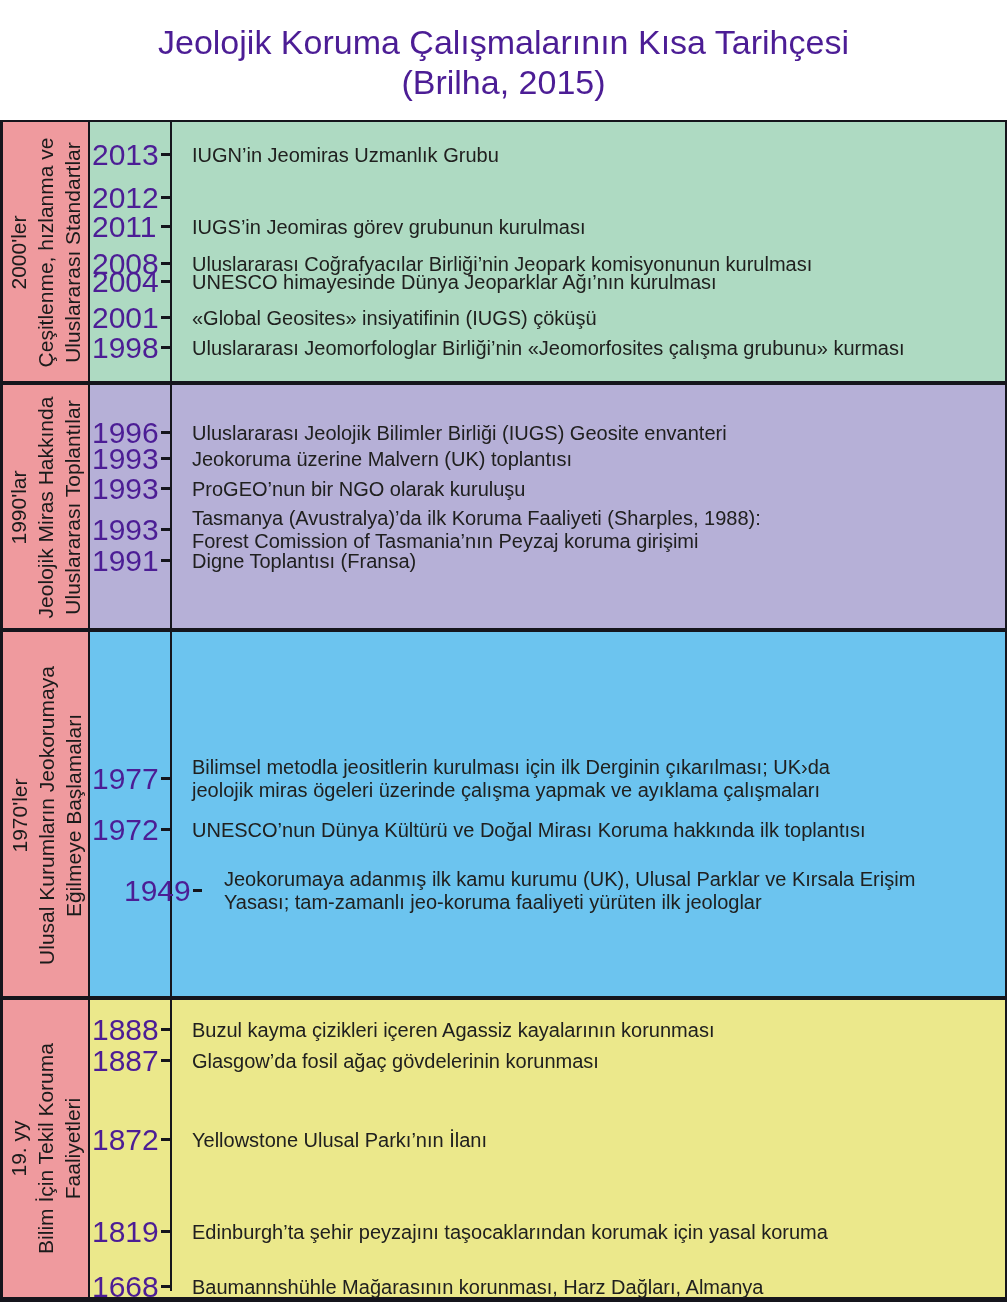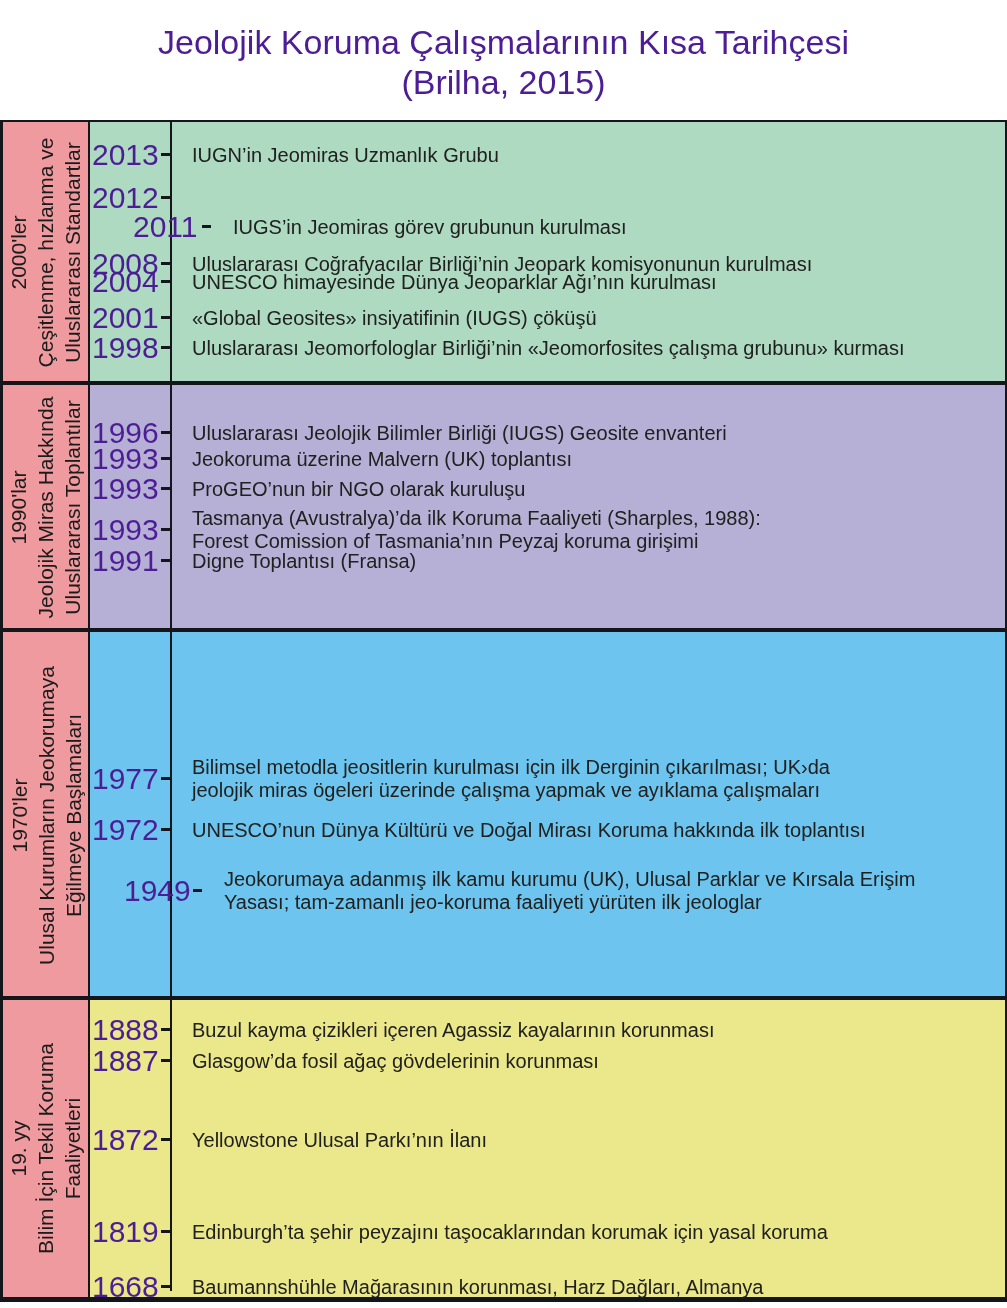--- a/index.html
+++ b/index.html
@@ -55,21 +55,21 @@
         <div class="axis" style="height: 100%;"></div>
         <div class="row" style="top: 18px;">
           <div class="year">2013</div>
           <div class="tick"></div>
           <div class="desc">IUGN’in Jeomiras Uzmanlık Grubu</div>
         </div>
         <div class="row" style="top: 61px;">
           <div class="year">2012</div>
           <div class="tick"></div>
         </div>
-        <div class="row" style="top: 90px; margin-left: 41px;">
+        <div class="row" style="top: 90px;">
           <div class="year">2011</div>
           <div class="tick"></div>
           <div class="desc">IUGS’in Jeomiras görev grubunun kurulması</div>
         </div>
         <div class="row" style="top: 127px;">
           <div class="year">2008</div>
           <div class="tick"></div>
           <div class="desc">Uluslararası Coğrafyacılar Birliği’nin Jeopark komisyonunun kurulması</div>
         </div>
         <div class="row" style="top: 145px;">

